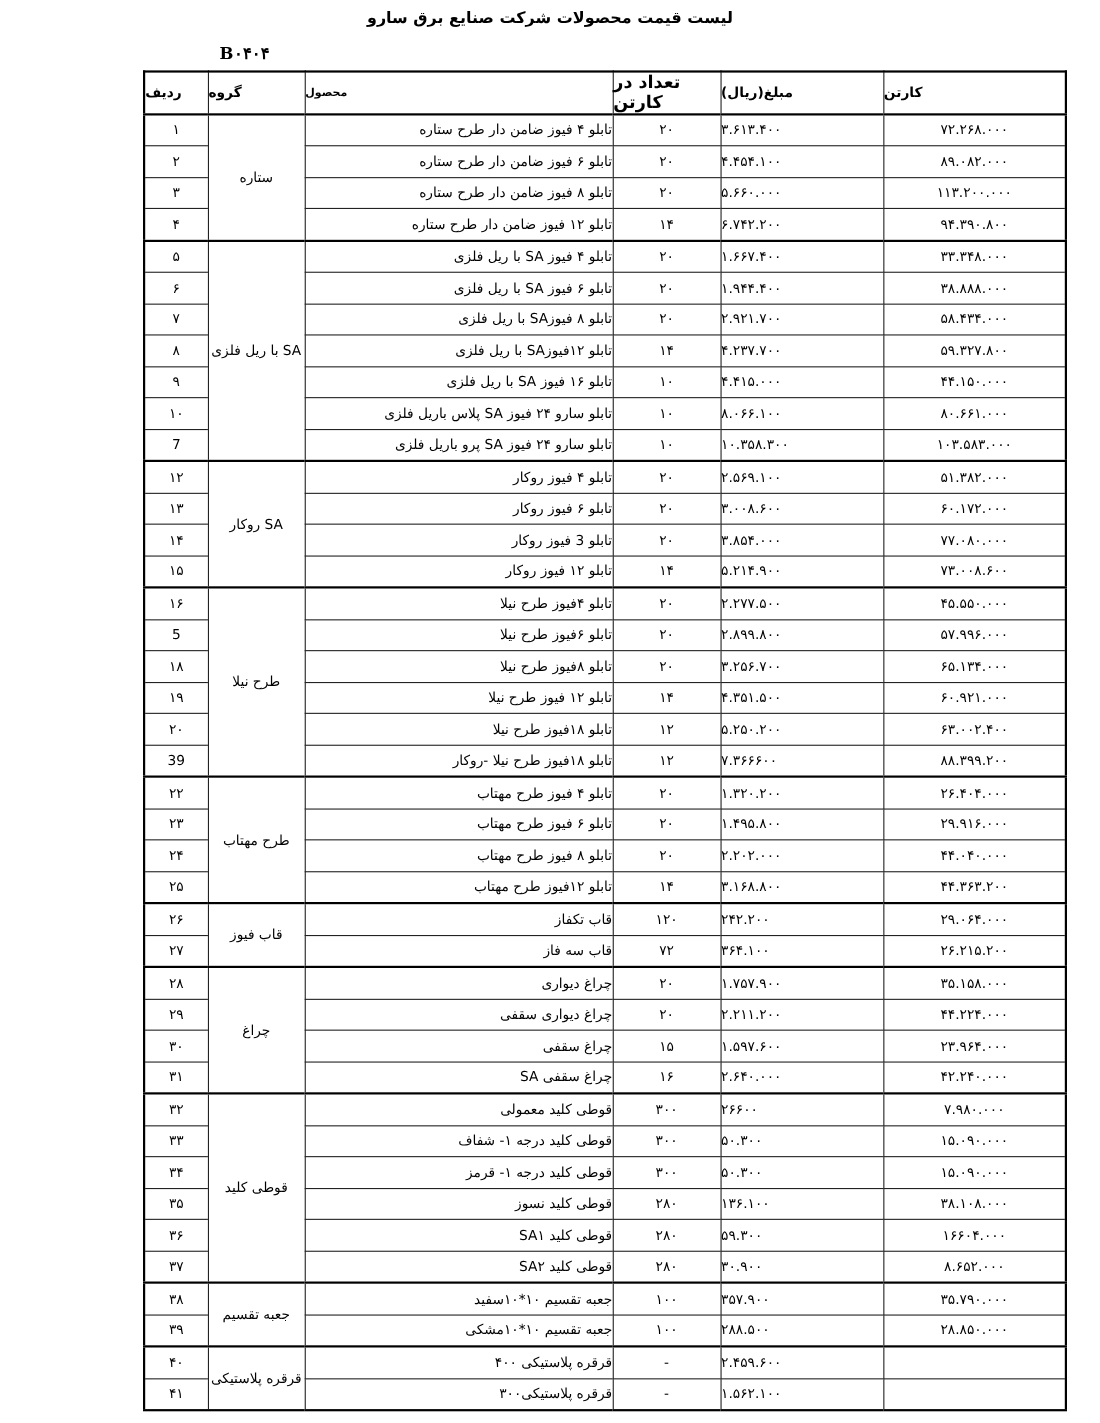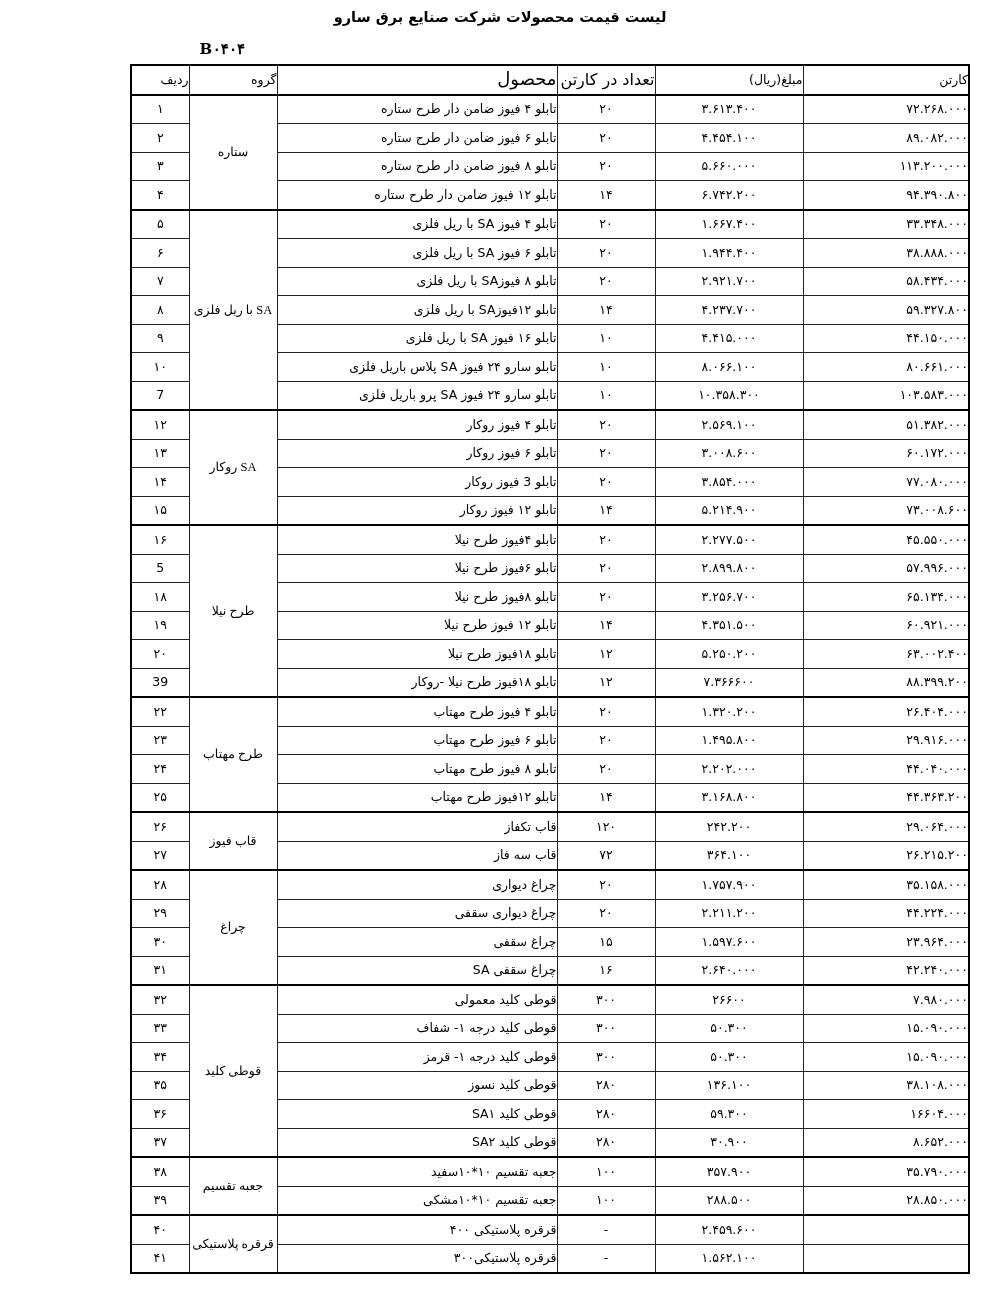--- a/index.html
+++ b/index.html
@@ -77,36 +77,36 @@
     padding: 0;
     font-size: 12.5px;
     line-height: 1.15;
     height: 27.5px;
     vertical-align: middle;
     background: #ffffff;
   }
 
   thead th {
     background: #c5d7ea;
-    font-weight: normal;
+    font-weight: bold;
     font-size: 13.5px;
     height: 44px;
     border: 1.6px solid #111;
-    text-align: right;
+    text-align: left;
   }
   thead th.th-percart { font-size: 16px; }
-  thead th.th-product { font-size: 18px; }
+  thead th.th-product { font-size: 10px; }
 
   
   td.radif    { text-align: center; font-size: 13px; }
-  td.group    { text-align: center; font-size: 13.5px; vertical-align: middle; line-height: 1.5; font-family: Liberation Serif, serif; }
+  td.group    { text-align: center; font-size: 13.5px; vertical-align: middle; line-height: 1.5; }
   td.product  { text-align: right;  padding-right: 6px; font-size: 13px; white-space: nowrap; }
   td.percart  { text-align: center; font-size: 13px; }
-  td.amount   { text-align: center; font-size: 13px; }
-  td.carton   { font-size: 13px; margin-top: 42px; }
+  td.amount   { text-align: left; font-size: 13px; }
+  td.carton   { text-align: center; font-size: 13px; margin-top: 42px; }
 
   
   tr.group-start > td { border-top: 2.6px solid #000; }
   tbody tr:first-child > td { border-top: 2.2px solid #000; }
   tbody tr:last-child  > td { border-bottom: 2.4px solid #000; }
 
   td.group, td.radif { border-right-width: 1.6px; border-left-width: 1.6px; }
 </style>
 </head>
 <body>

